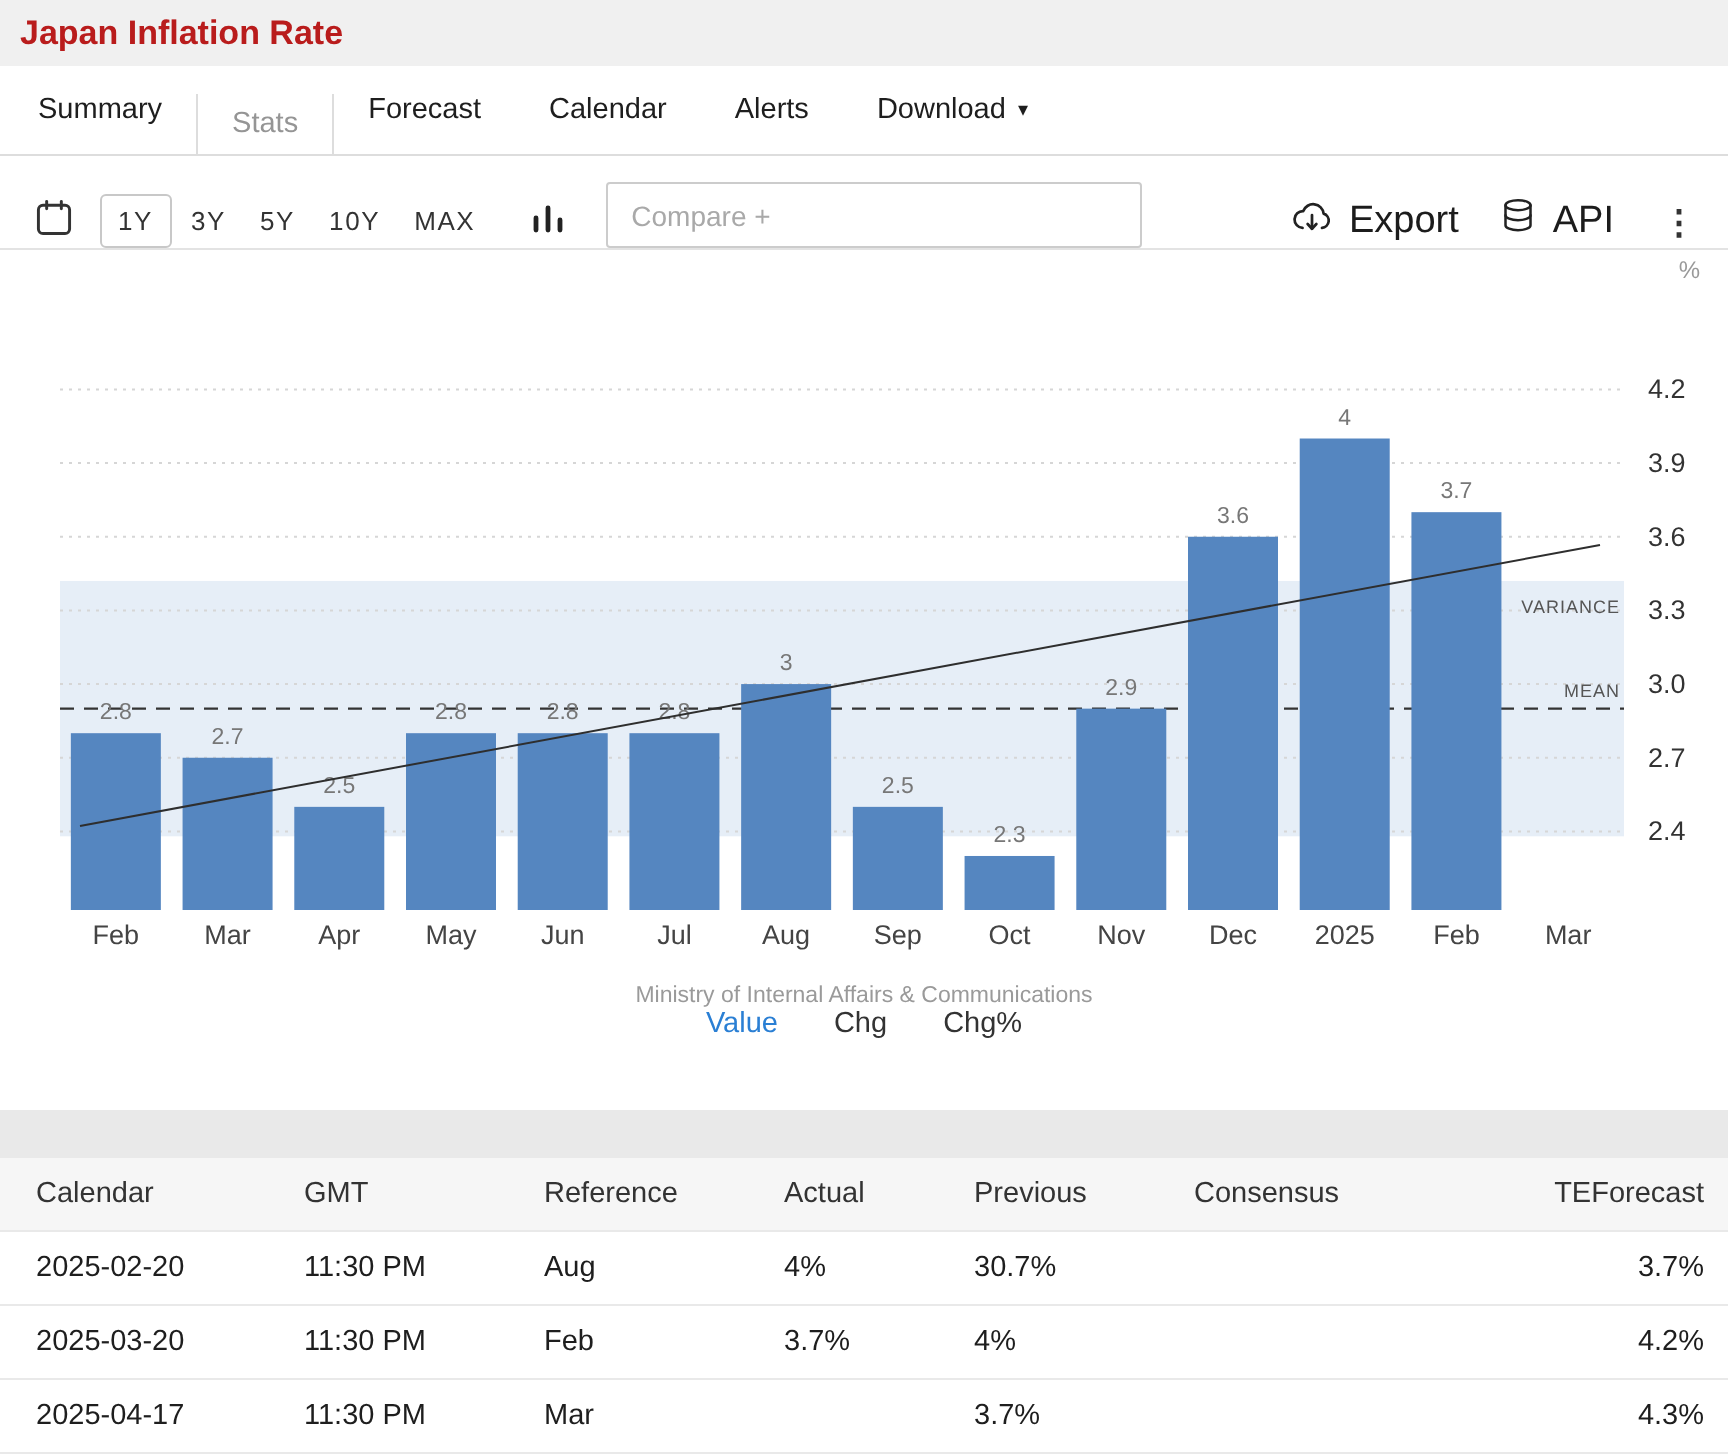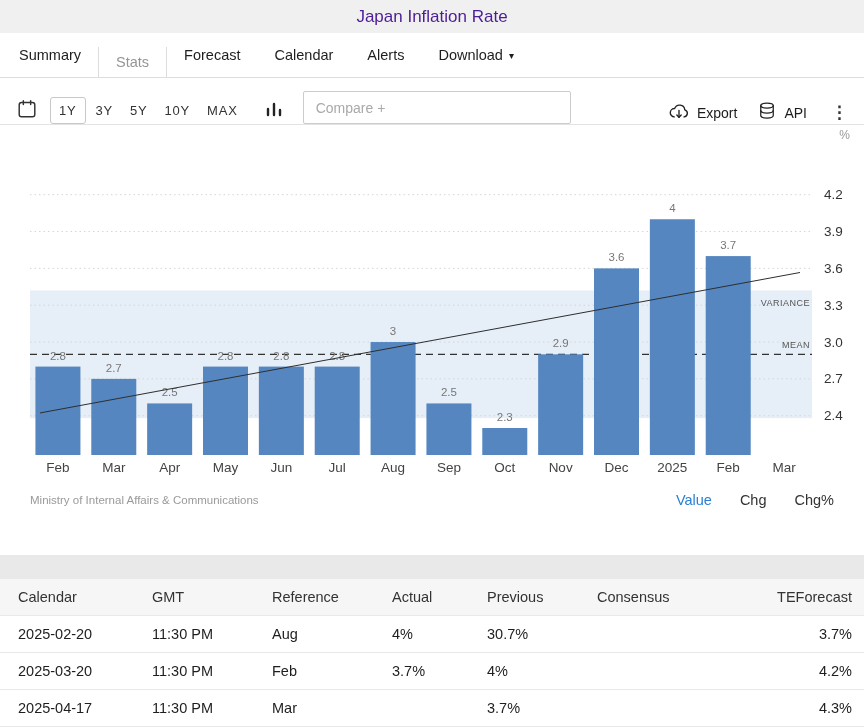--- a/index.html
+++ b/index.html
@@ -1,20 +1,20 @@
 <!DOCTYPE html>
 <html><head>
 <meta charset="utf-8">
 <style>
   * { box-sizing: border-box; margin: 0; padding: 0; }
   html,body { width: 864px; height: 727px; overflow: hidden; }
   body { background: #e9e9e9; font-family: "Liberation Sans", sans-serif; }
 
   .titlebar { background: #f0f0f0; height: 33px; padding: 7px 10px; }
-  .titlebar h1 { font-size: 17px; font-weight: normal; color: #4c1d95; text-align: center; }
+  .titlebar h1 { font-size: 17px; font-weight: bold; color: #b91c1c; }
 
   .tabs { display: flex; align-items: stretch; background: #fff; height: 45px;
           border-bottom: 1px solid #ddd; padding-left: 2px; }
   .tab { display: flex; align-items: center; gap: 6px; padding: 0 17px;
          font-size: 14.5px; color: #1e1e1e; cursor: pointer; }
   .tab.active { color: #959595; border-left: 1px solid #ddd; border-right: 1px solid #ddd; margin-top: 14px; }
   .caret { font-size: 10px; color: #1e1e1e; }
 
   .toolbar { display: flex; align-items: flex-end; background: #fff; height: 47px;
              border-bottom: 1px solid #e3e3e3; padding: 0 12px; gap: 4px; }
@@ -22,27 +22,27 @@
               width: 30px; height: 30px; cursor: pointer; }
   .ranges { display: flex; align-items: center; gap: 3px; margin: 0 10px 0 4px; }
   .range { font-size: 13px; letter-spacing: .8px; color: #333; padding: 6px 7px; cursor: pointer; }
   .range.selected { border: 1px solid #c8c8c8; border-radius: 3px; background: #fff; padding: 5px 8px; }
   .compare-input { width: 268px; height: 33px; border: 1px solid #ccc; border-radius: 2px;
                    padding: 0 12px; font-size: 14px; color: #333; outline: none; margin-left: 10px;
                    font-family: "Liberation Sans", sans-serif; }
   .compare-input::placeholder { color: #a9a9a9; }
   .tool-right { margin-left: auto; display: flex; align-items: center; gap: 20px; }
   .tool-btn { display: inline-flex; align-items: center; gap: 7px; background: none; border: none;
-              font-size: 14px; color: #1c1c1c; cursor: pointer; font-family: inherit; }
+              font-size: 19px; color: #1c1c1c; cursor: pointer; font-family: inherit; }
   .kebab { font-size: 17px; font-weight: bold; color: #333; cursor: pointer; padding: 0 4px; }
 
   .chart-card { background: #fff; height: 430px; }
   #chart-svg { display: block; font-family: "Liberation Sans", sans-serif; }
   .chart-footer { display: flex; justify-content: space-between; align-items: center;
-                  padding: 12px 30px 0 30px; }
+                  padding: 12px 30px 0 30px; flex-direction: column; }
   .source { font-size: 11.5px; color: #9a9a9a; }
   .chart-links { display: flex; gap: 28px; font-size: 14.5px; }
   .chart-link { color: #333; cursor: pointer; }
 
   .gap { height: 24px; background: #e9e9e9; }
 
   .table-card { background: #fff; }
   table { width: 100%; border-collapse: collapse; font-size: 14.5px; color: #1e1e1e; table-layout: fixed; }
   thead tr { background: #f6f6f6; }
   th { font-weight: normal; color: #333; padding: 10px 12px; }

